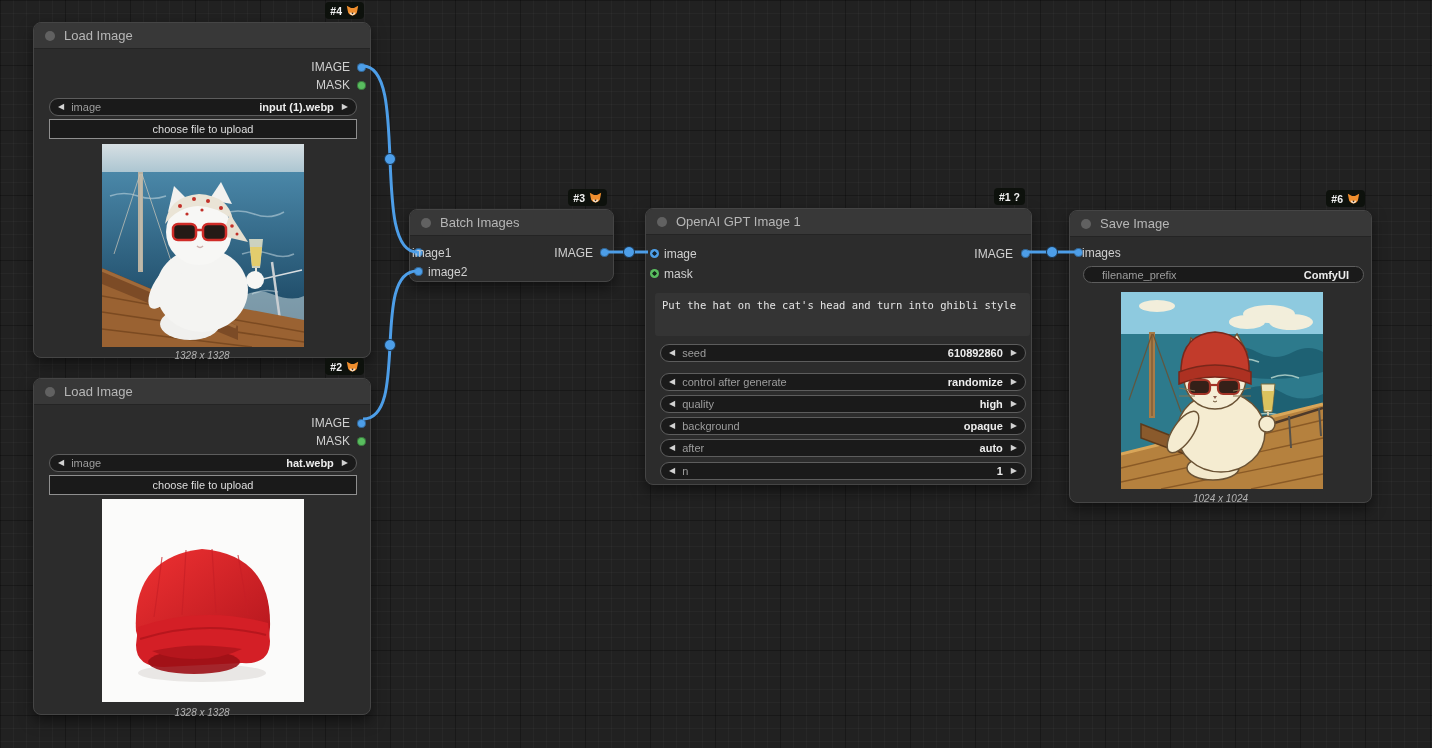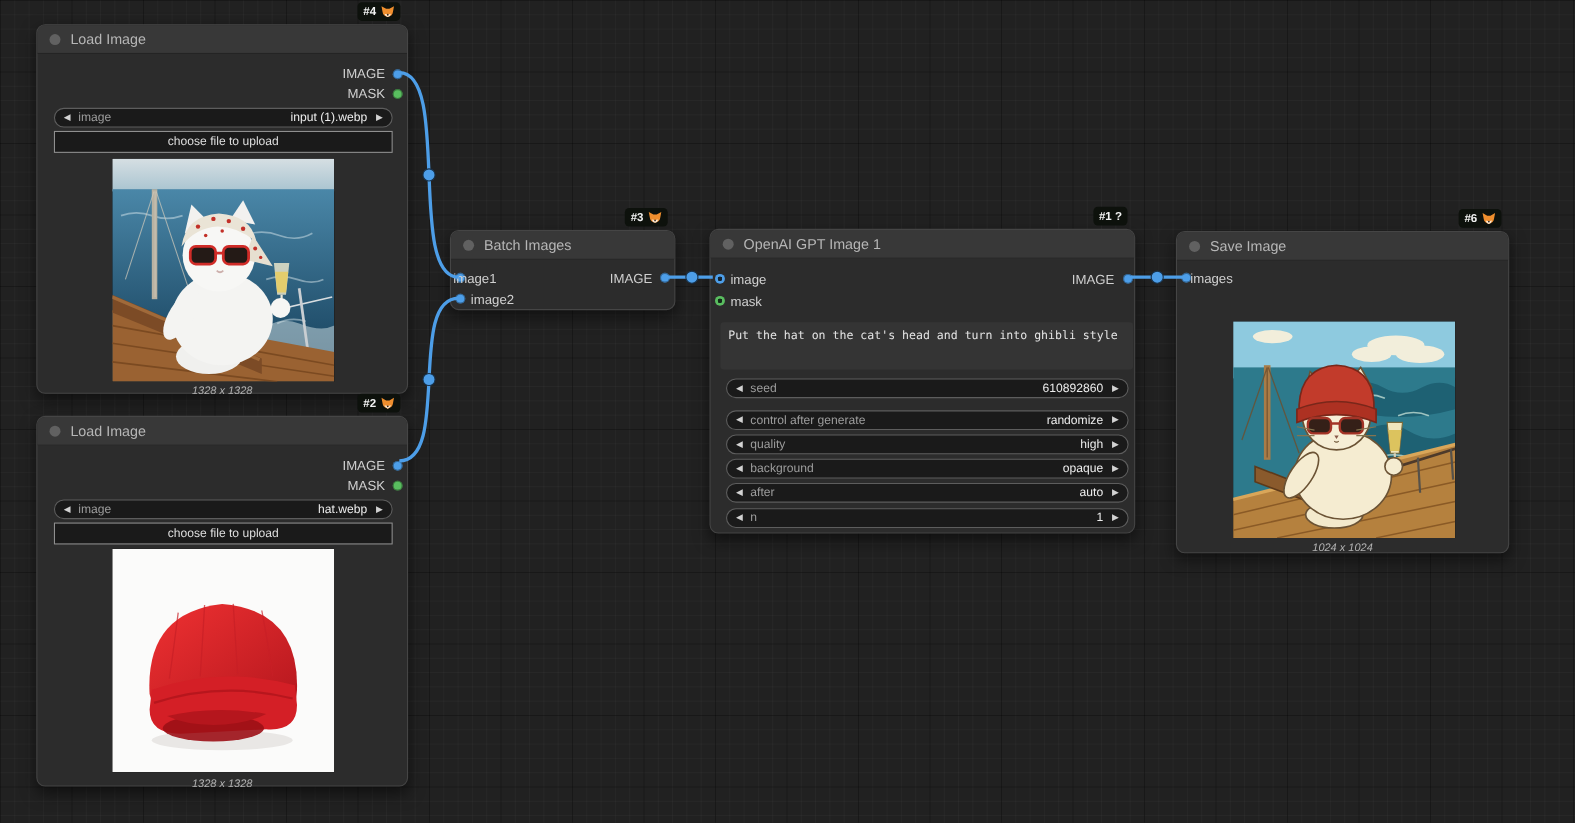--- a/index.html
+++ b/index.html
@@ -37,21 +37,21 @@
   .port.blue{background:#4d9ee8;box-shadow:0 0 0 1px rgba(0,0,0,.35) inset;}
   .port.green{background:#59bd5f;box-shadow:0 0 0 1px rgba(0,0,0,.35) inset;}
   .port.donut-blue{background:radial-gradient(circle,#14232f 0 1.9px,#4d9ee8 2.3px);}
   .port.donut-green{background:radial-gradient(circle,#14291a 0 1.9px,#59bd5f 2.3px);}
   .pill{
     position:absolute;background:#1a1a1a;border:1px solid #5d5d5d;border-radius:10px;
     display:flex;align-items:center;padding:0 8px;font-size:11px;
   }
   .pill .arrow{color:#d2d2d2;font-size:8px;line-height:1;flex:none;}
   .pill .wlabel{color:#9d9d9d;margin-left:7px;flex:none;}
-  .pill .wvalue{color:#ededed;margin-left:auto;margin-right:8px;}
+  .pill .wvalue{color:#ededed;margin-left:auto;margin-right:8px;font-weight:bold;}
   .pill.noarrow .wlabel{margin-left:10px;}
   .pill.noarrow .wvalue{margin-right:6px;}
   .upload-btn{
     position:absolute;background:#1a1a1a;border:1px solid #8f8f8f;border-radius:0;
     color:#dedede;font-size:11px;display:flex;align-items:center;justify-content:center;
   }
   .preview{position:absolute;overflow:hidden;background:#111;}
   .preview svg{display:block;width:100%;height:100%;}
   .caption{position:absolute;left:0;width:100%;text-align:center;font-size:10px;color:#b2b2b2;font-style:italic;}
   .prompt{
@@ -287,20 +287,24 @@
         <path d="M8 14.2 Q5.2 13.4 4.3 10.4 L8 11.2 L11.7 10.4 Q10.8 13.4 8 14.2 Z" fill="#fbe9d6"></path>
         <circle cx="8" cy="11.6" r="1" fill="#3a2a1a"></circle>
       </svg>
   </div>
   <div class="node-header">
     <span class="cdot"></span>
     <span class="ntitle">Save Image</span>
   </div>
   <span class="port blue in" style="top:37px"></span>
   <span class="slab" style="top:34px;left:12px">images</span>
+  <div class="pill noarrow" style="left:13px;top:55px;width:281px;height:17px">
+    <span class="wlabel">filename_prefix</span>
+    <span class="wvalue">ComfyUI</span>
+  </div>
   <div class="preview" style="left:51px;top:81px;width:202px;height:197px">
     <svg viewBox="0 0 202 197" preserveAspectRatio="none">
       <rect width="202" height="52" fill="#8ecadf"></rect>
       <g fill="#f2eedb">
         <ellipse cx="148" cy="22" rx="26" ry="9"></ellipse>
           <ellipse cx="170" cy="30" rx="22" ry="8"></ellipse>
         <ellipse cx="126" cy="30" rx="18" ry="7"></ellipse>
           <ellipse cx="36" cy="14" rx="18" ry="6"></ellipse>
       </g>
       <rect y="42" width="202" height="120" fill="#2d7a8c"></rect>

